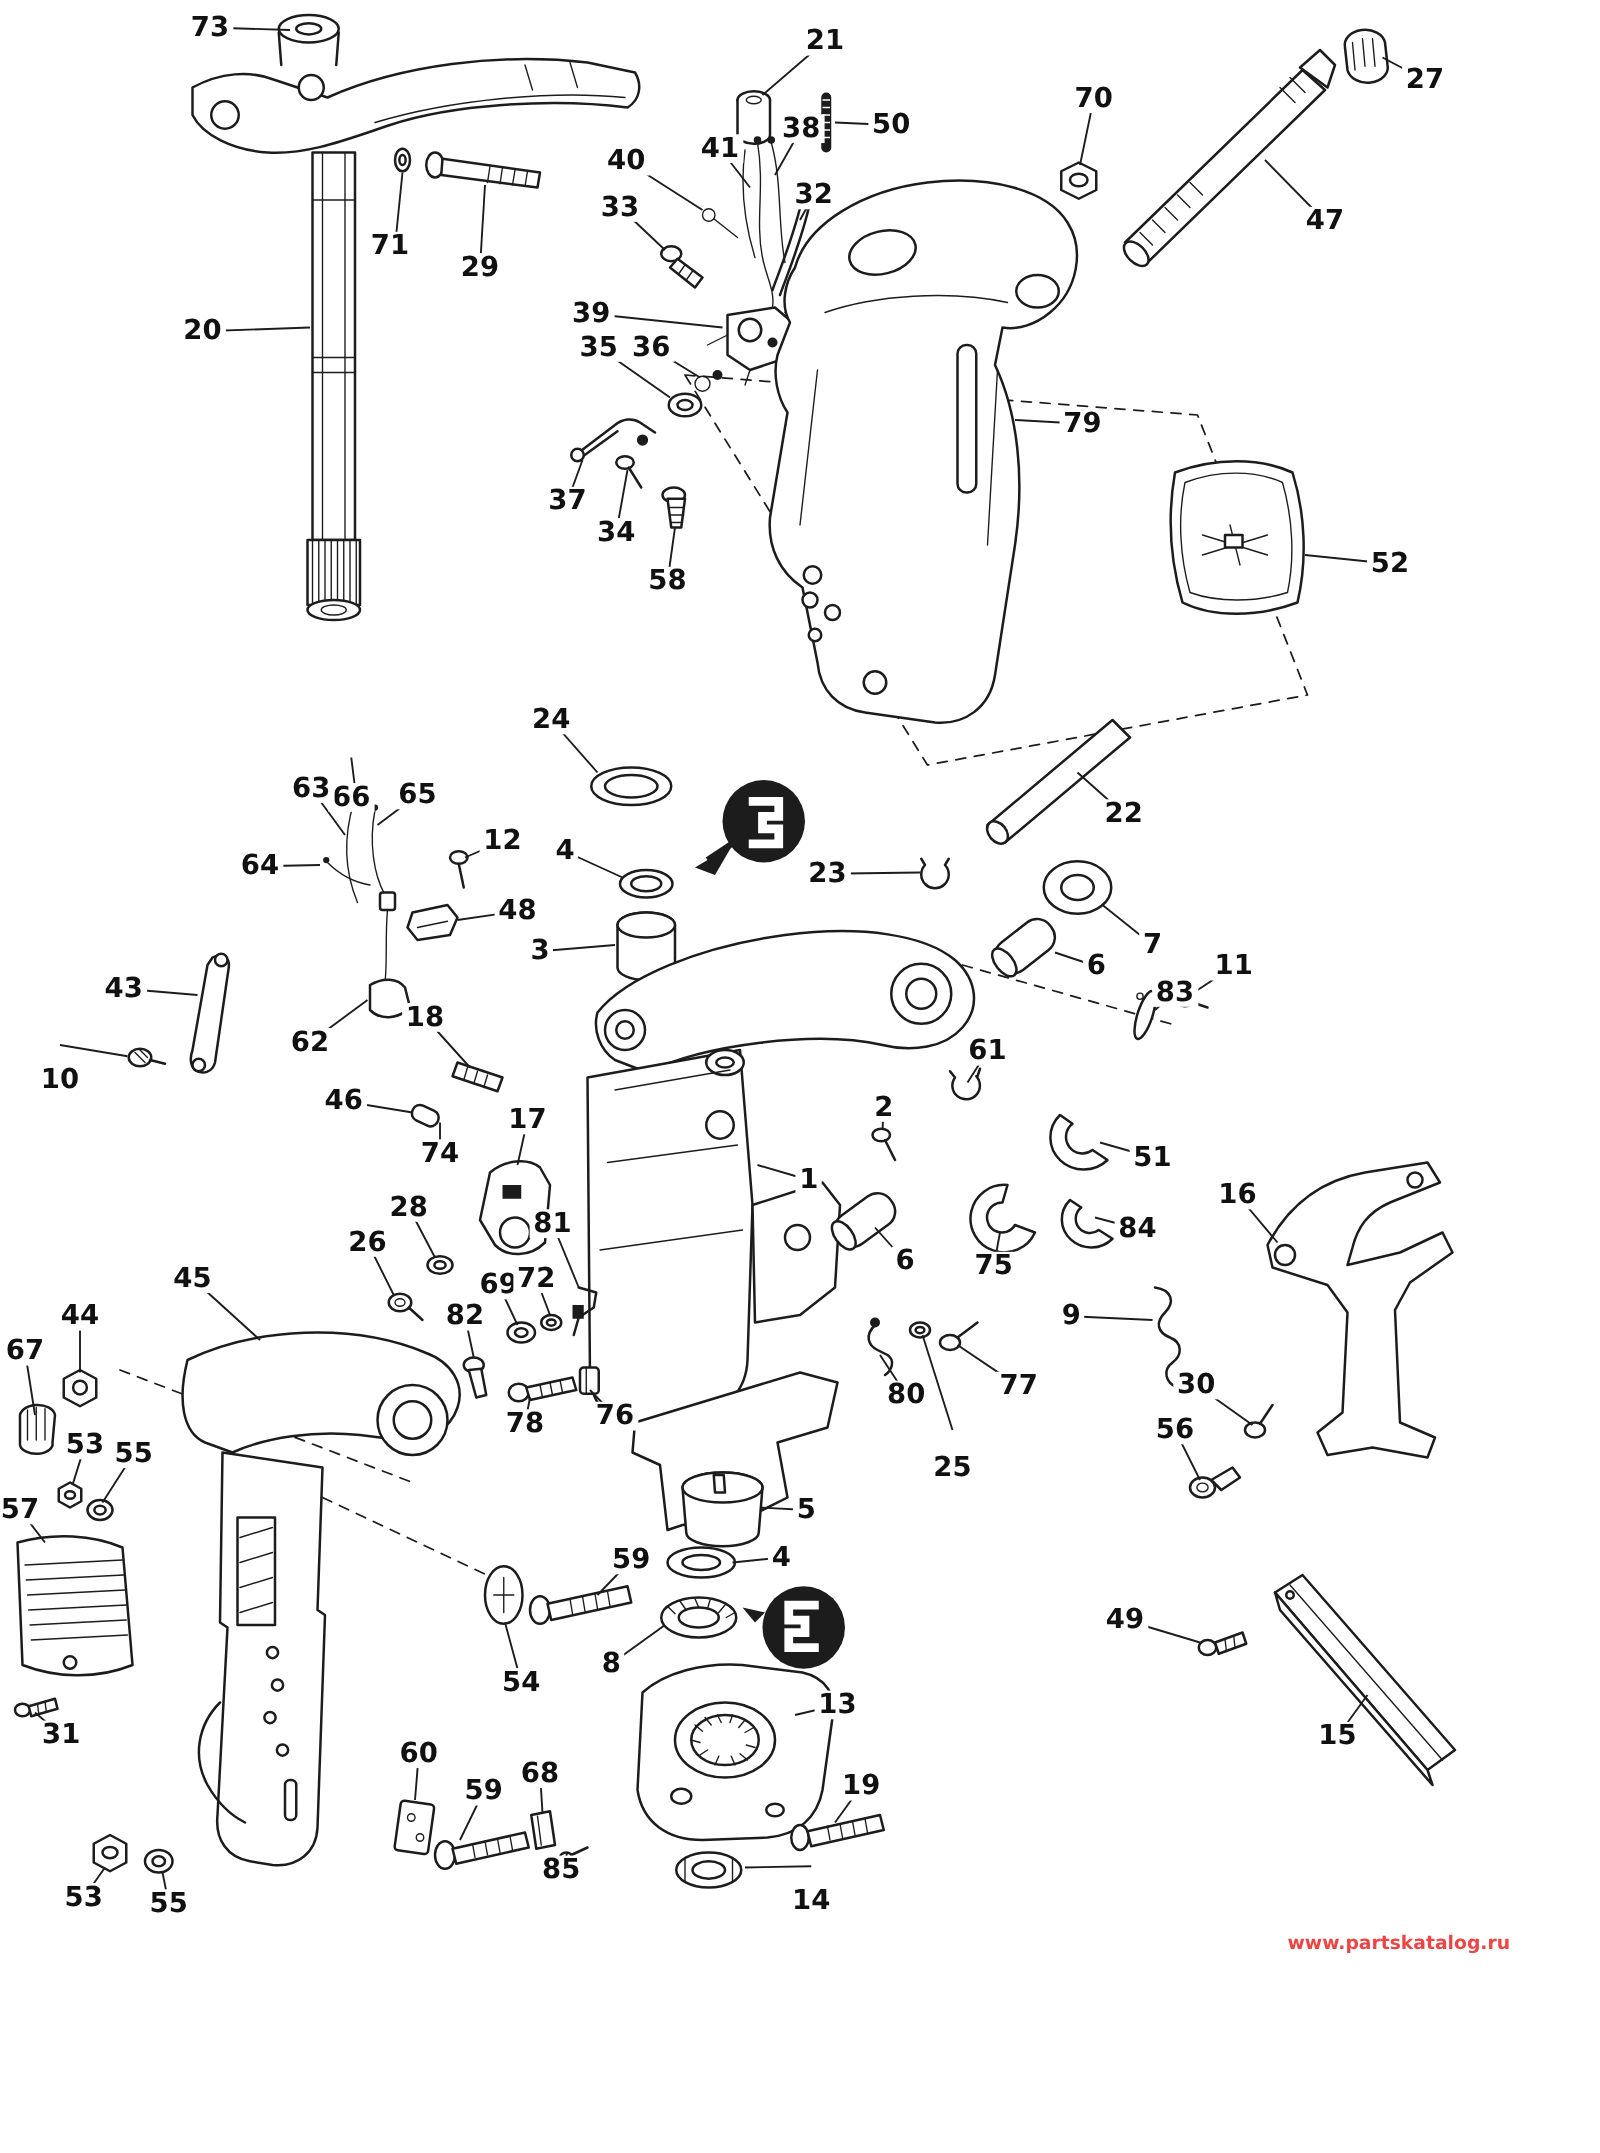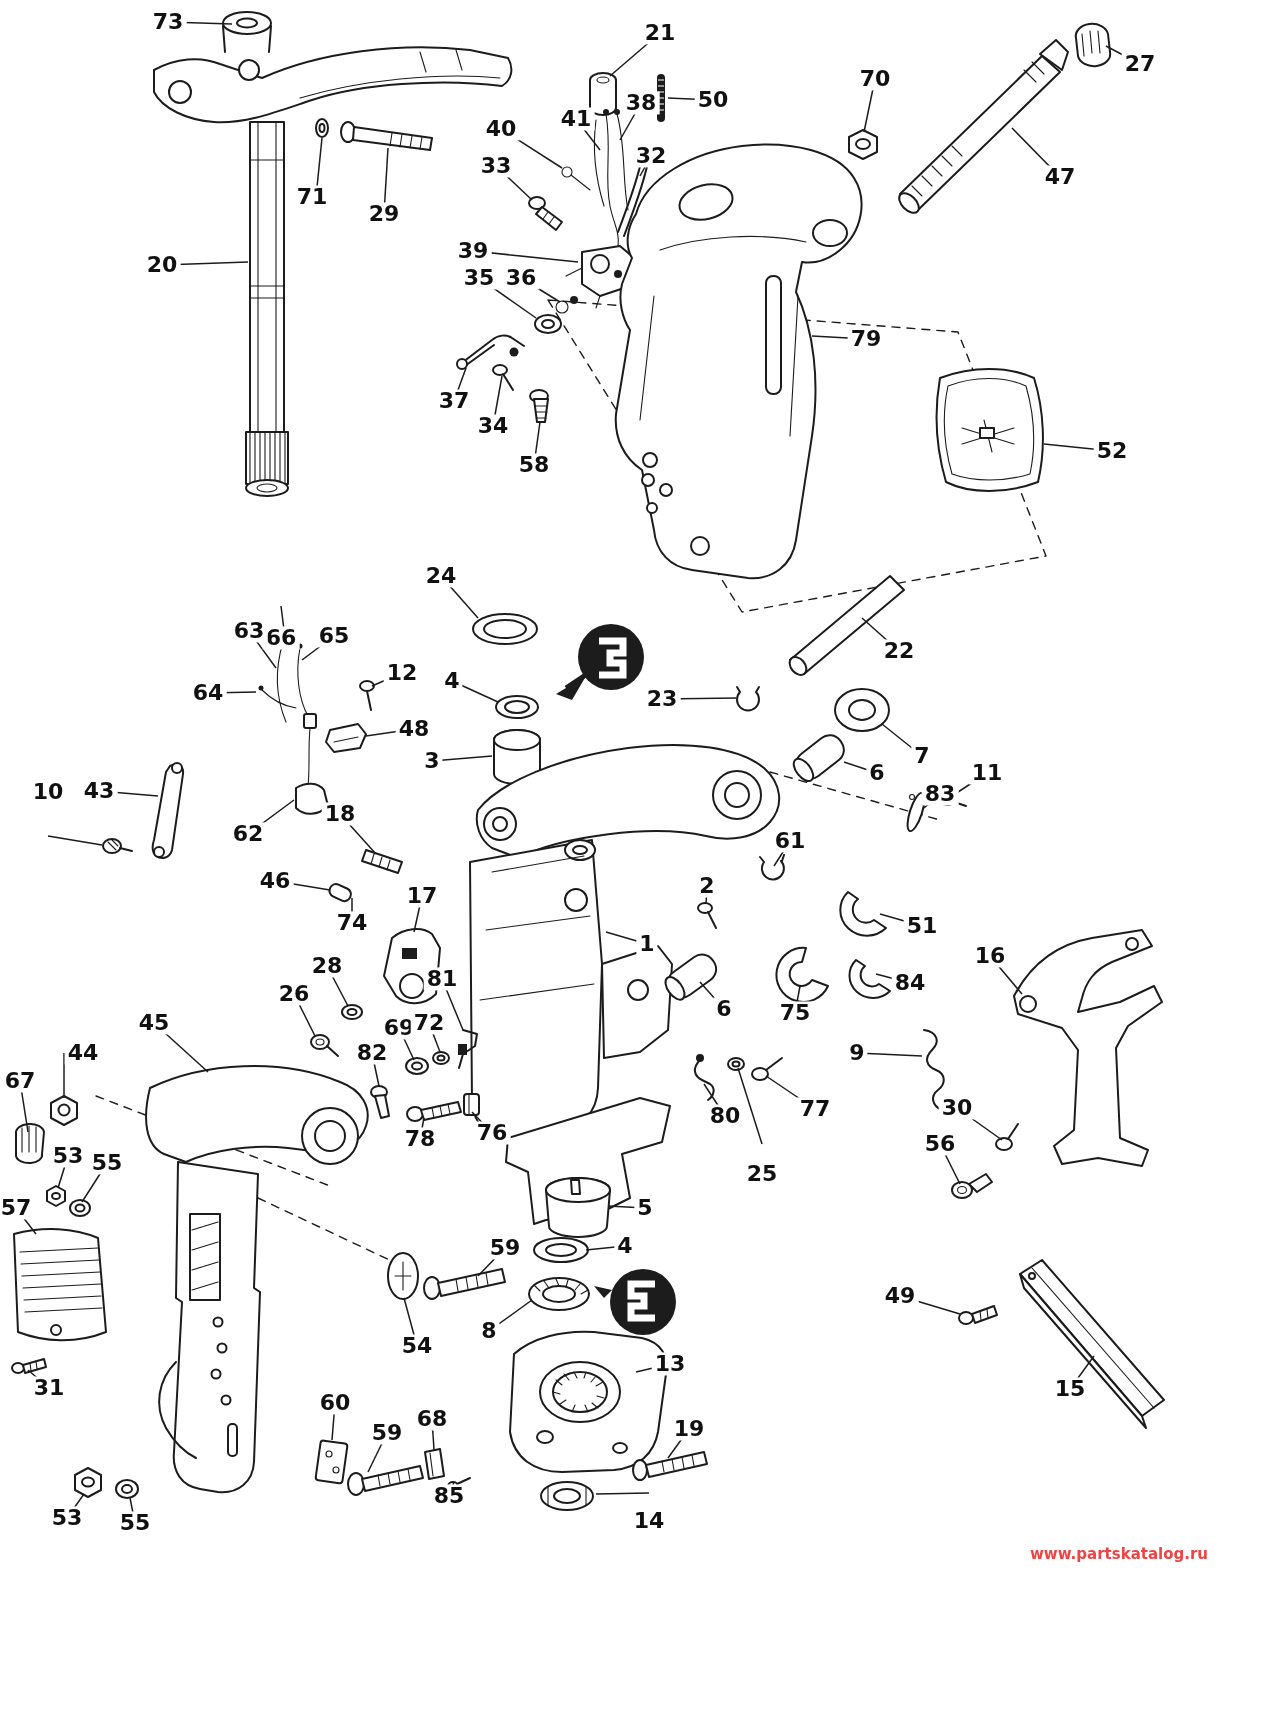--- a/index.html
+++ b/index.html
@@ -461,40 +461,40 @@
       <span class="callout" style="left: 922px; top: 756px;">7</span>
       <span class="callout" style="left: 208px; top: 693px;">64</span>
       <span class="callout" style="left: 414px; top: 729px;">48</span>
       <span class="callout" style="left: 432px; top: 761px;">3</span>
       <span class="callout" style="left: 877px; top: 773px;">6</span>
       <span class="callout" style="left: 987px; top: 773px;">11</span>
       <span class="callout" style="left: 940px; top: 794px;">83</span>
       <span class="callout" style="left: 99px; top: 791px;">43</span>
       <span class="callout" style="left: 340px; top: 814px;">18</span>
       <span class="callout" style="left: 248px; top: 834px;">62</span>
-      <span class="callout" style="left: 48px; top: 792px;">10</span>
+      <span class="callout" style="left: 48px; top: 864px;">10</span>
       <span class="callout" style="left: 790px; top: 841px;">61</span>
       <span class="callout" style="left: 707px; top: 886px;">2</span>
       <span class="callout" style="left: 275px; top: 881px;">46</span>
       <span class="callout" style="left: 352px; top: 923px;">74</span>
       <span class="callout" style="left: 422px; top: 896px;">17</span>
       <span class="callout" style="left: 922px; top: 926px;">51</span>
       <span class="callout" style="left: 990px; top: 956px;">16</span>
       <span class="callout" style="left: 647px; top: 944px;">1</span>
       <span class="callout" style="left: 327px; top: 966px;">28</span>
       <span class="callout" style="left: 442px; top: 979px;">81</span>
       <span class="callout" style="left: 294px; top: 994px;">26</span>
       <span class="callout" style="left: 724px; top: 1009px;">6</span>
       <span class="callout" style="left: 910px; top: 983px;">84</span>
       <span class="callout" style="left: 795px; top: 1013px;">75</span>
       <span class="callout" style="left: 399px; top: 1028px;">69</span>
       <span class="callout" style="left: 429px; top: 1023px;">72</span>
       <span class="callout" style="left: 154px; top: 1023px;">45</span>
       <span class="callout" style="left: 857px; top: 1053px;">9</span>
-      <span class="callout" style="left: 64px; top: 1053px; margin-left: 19px;">44</span>
+      <span class="callout" style="left: 64px; top: 1053px;">44</span>
       <span class="callout" style="left: 20px; top: 1081px;">67</span>
       <span class="callout" style="left: 372px; top: 1053px;">82</span>
       <span class="callout" style="left: 725px; top: 1116px;">80</span>
       <span class="callout" style="left: 815px; top: 1109px;">77</span>
       <span class="callout" style="left: 68px; top: 1156px;">53</span>
       <span class="callout" style="left: 107px; top: 1163px;">55</span>
       <span class="callout" style="left: 762px; top: 1144px; margin-top: 30px;">25</span>
       <span class="callout" style="left: 957px; top: 1108px;">30</span>
       <span class="callout" style="left: 420px; top: 1139px;">78</span>
       <span class="callout" style="left: 492px; top: 1133px;">76</span>

